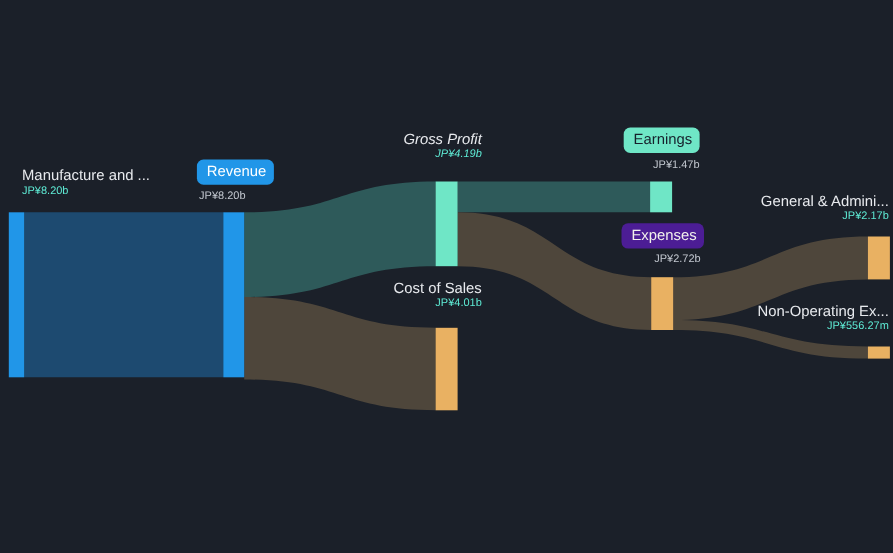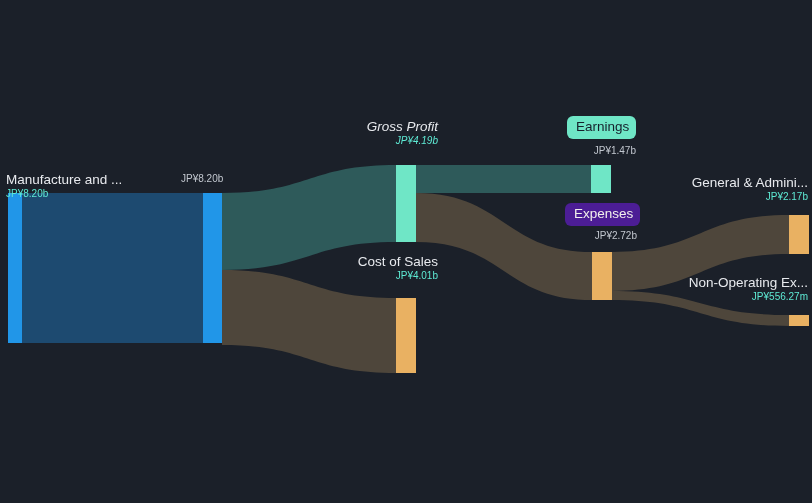--- a/index.html
+++ b/index.html
@@ -83,25 +83,26 @@
     <rect x="8" y="193" width="14" height="150" fill="#2196e8"></rect>
     <rect x="203" y="193" width="19" height="150" fill="#2196e8"></rect>
     <rect x="396" y="165" width="20" height="77" fill="#6fe6c6"></rect>
     <rect x="396" y="298" width="20" height="75" fill="#e9b162"></rect>
     <rect x="591" y="165" width="20" height="28" fill="#6fe6c6"></rect>
     <rect x="592" y="252" width="20" height="48" fill="#e9b162"></rect>
     <rect x="789" y="215" width="20" height="39" fill="#e9b162"></rect>
     <rect x="789" y="315" width="20" height="11" fill="#e9b162"></rect>
   </svg>
 
-  <div class="lbl" style="left:6px; top:152px;margin-top:20px;">
+  <div class="lbl" style="left:20px; top:152px;">
     <span class="name">Manufacture and ...</span>
     <span class="val">JP¥8.20b</span>
   </div>
 
+  <div class="badge blue" style="left:179px; top:145px;">Revenue</div>
   <div class="badge-val" style="left:181px; top:173px;">JP¥8.20b</div>
 
   <div class="lbl right" style="left:228px; top:119px; width:210px;font-style:italic;">
     <span class="name">Gross Profit</span>
     <span class="val">JP¥4.19b</span>
   </div>
 
   <div class="lbl right" style="left:228px; top:254px; width:210px;">
     <span class="name">Cost of Sales</span>
     <span class="val">JP¥4.01b</span>

